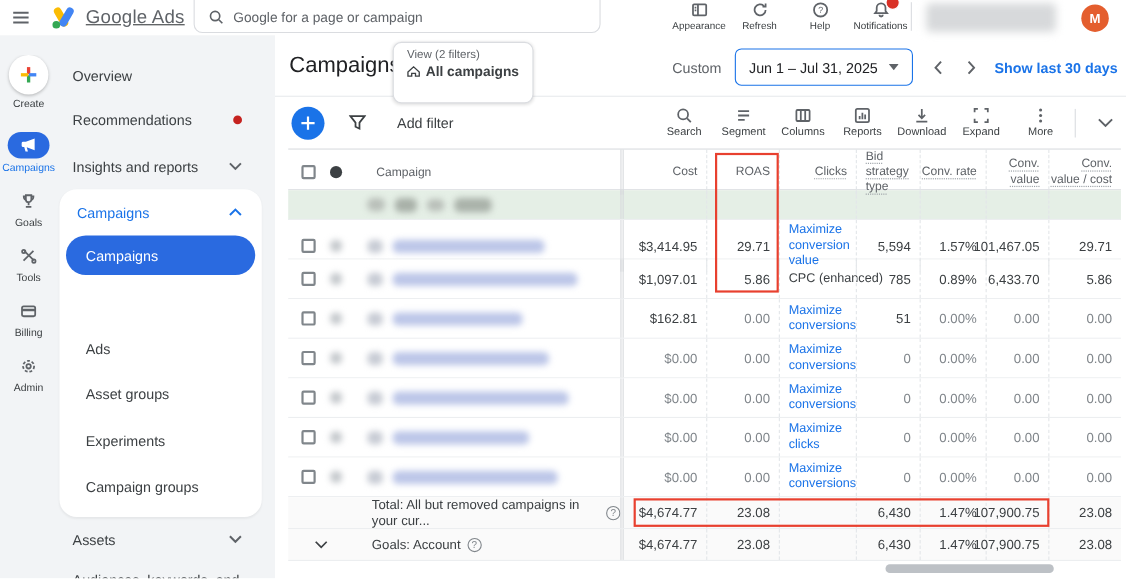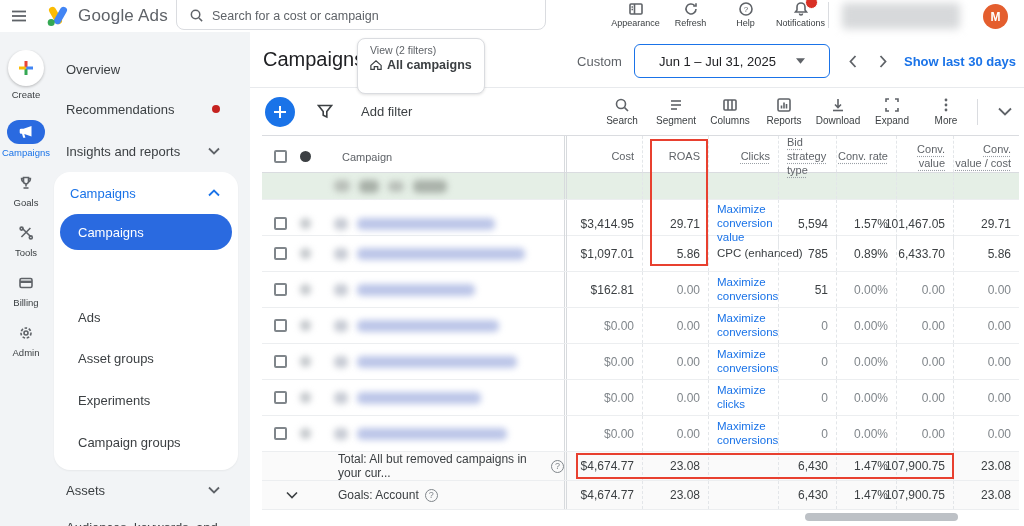--- a/index.html
+++ b/index.html
@@ -1,20 +1,20 @@
 <!DOCTYPE html>
 <html><head>
 <meta charset="utf-8">
 <style>
   * { margin:0; padding:0; box-sizing:border-box; }
   html,body { width:1024px; height:526px; background:#fff; font-family:"Liberation Sans", sans-serif; color:#3c4043; }
   .app { position:relative; width:1024px; height:526px; overflow:hidden; background:#fff; }
 
   
-  .topbar { position:absolute; left:0; top:0; width:1024px; height:32px; background:#fff; display:flex; align-items:center; z-index:30; }
+  .topbar { position:absolute; left:0; top:0; width:1024px; height:32px; background:#fff; display:flex; align-items:center; z-index:30;text-decoration:underline; }
   .hamb { width:38px; display:flex; justify-content:center; cursor:pointer; }
   .logo { display:flex; align-items:center; gap:8px; margin-left:6px; }
   .logo-text { font-size:17px; color:#5f6368; letter-spacing:.2px; }
   .searchbox { position:absolute; left:176px; top:-8px; width:370px; height:38px; border:1px solid #dadce0; border-radius:8px; background:#fff; display:flex; align-items:flex-end; padding:0 10px 6px 12px; gap:8px; }
   .searchbox span { font-size:12.5px; color:#5f6368; }
   .topactions { position:absolute; left:608px; top:0; height:32px; display:flex; }
   .topaction { width:55px; display:flex; flex-direction:column; align-items:center; justify-content:flex-start; padding-top:1px; cursor:pointer; position:relative; }
   .topaction .lbl { font-size:9px; color:#3c4043; margin-top:1px; }
   .badge { position:absolute; top:-4px; right:10px; width:13px; height:13px; border-radius:50%; background:#d93025; border:1.5px solid #fff; }
   .topdivider { position:absolute; left:828px; top:2px; width:1px; height:26px; background:#dadce0; }
@@ -41,21 +41,21 @@
 
   
   .main { position:absolute; left:250px; top:32px; width:774px; height:494px; background:#fff; }
   .pagehead { position:absolute; left:0; top:0; width:774px; height:56px; border-bottom:1px solid #e8eaed; }
   .pagetitle { position:absolute; left:13px; top:16px; font-size:20px; color:#202124; font-weight:400; }
   .viewchip { position:absolute; left:107px; top:6px; min-width:102px; height:56px; background:#fff; border:1px solid #dadce0; border-radius:8px; box-shadow:0 1px 3px rgba(0,0,0,.12); padding:5px 12px 0 12px; cursor:pointer; z-index:5; }
   .viewchip .l1 { font-size:10.5px; color:#5f6368; }
   .viewchip .l2 { font-size:12.5px; color:#3c4043; display:flex; align-items:center; gap:5px; margin-top:2px; font-weight:bold; }
   .dateside { position:absolute; right:8px; top:12px; height:34px; display:flex; align-items:center; }
   .custom-lbl { font-size:13px; color:#5f6368; margin-right:12px; }
-  .datebox { height:34px; border:1.5px solid #1a73e8; border-radius:6px; display:flex; align-items:center; gap:20px; padding:0 24px; font-size:13px; color:#202124; cursor:pointer; }
+  .datebox { height:34px; border:1.5px solid #1a73e8; border-radius:6px; display:flex; align-items:center; gap:10px; padding:0 12px; font-size:13px; color:#202124; cursor:pointer; }
   .navchev { width:30px; display:flex; justify-content:center; cursor:pointer; }
   .showlast { font-size:13px; color:#1a73e8; font-weight:bold; margin-left:6px; cursor:pointer; }
 
   .toolbar { position:absolute; left:0; top:56px; width:774px; height:47px; display:flex; align-items:center; }
   .plusbtn { width:30px; height:30px; border-radius:50%; background:#1a73e8; color:#fff; display:flex; align-items:center; justify-content:center; margin-left:15px; cursor:pointer; }
   .funnel { margin-left:22px; cursor:pointer; display:flex; }
   .addfilter { margin-left:28px; font-size:13px; color:#3c4043; cursor:pointer; }
   .tools { margin-left:auto; display:flex; }
   .tool { width:54px; display:flex; flex-direction:column; align-items:center; gap:2px; cursor:pointer; }
   .tool .lbl { font-size:10px; color:#3c4043; }
@@ -117,21 +117,21 @@
       </svg>
       <span class="logo-text">Google Ads</span>
     </span>
     <div class="searchbox">
       <svg width="15" height="15" viewBox="0 0 16 16">
           <g stroke="#5f6368" stroke-width="1.6" fill="none">
             <circle cx="7" cy="7" r="4.5"></circle>
             <line x1="10.6" y1="10.6" x2="14" y2="14"></line>
           </g>
         </svg>
-      <span>Search for a cost or campaign</span>
+      <span>Google for a page or campaign</span>
     </div>
     <div class="topactions" id="topactions">
         <div class="topaction">
           <span>
             <svg width="16" height="16" viewBox="0 0 16 16" fill="none" stroke="#5f6368" stroke-width="1.6">
               <rect x="2" y="3" width="12" height="10" rx="1"></rect>
               <line x1="6.5" y1="3" x2="6.5" y2="13"></line>
               <line x1="3.5" y1="6" x2="5" y2="6"></line>
               <line x1="3.5" y1="8.5" x2="5" y2="8.5"></line>
             </svg>

